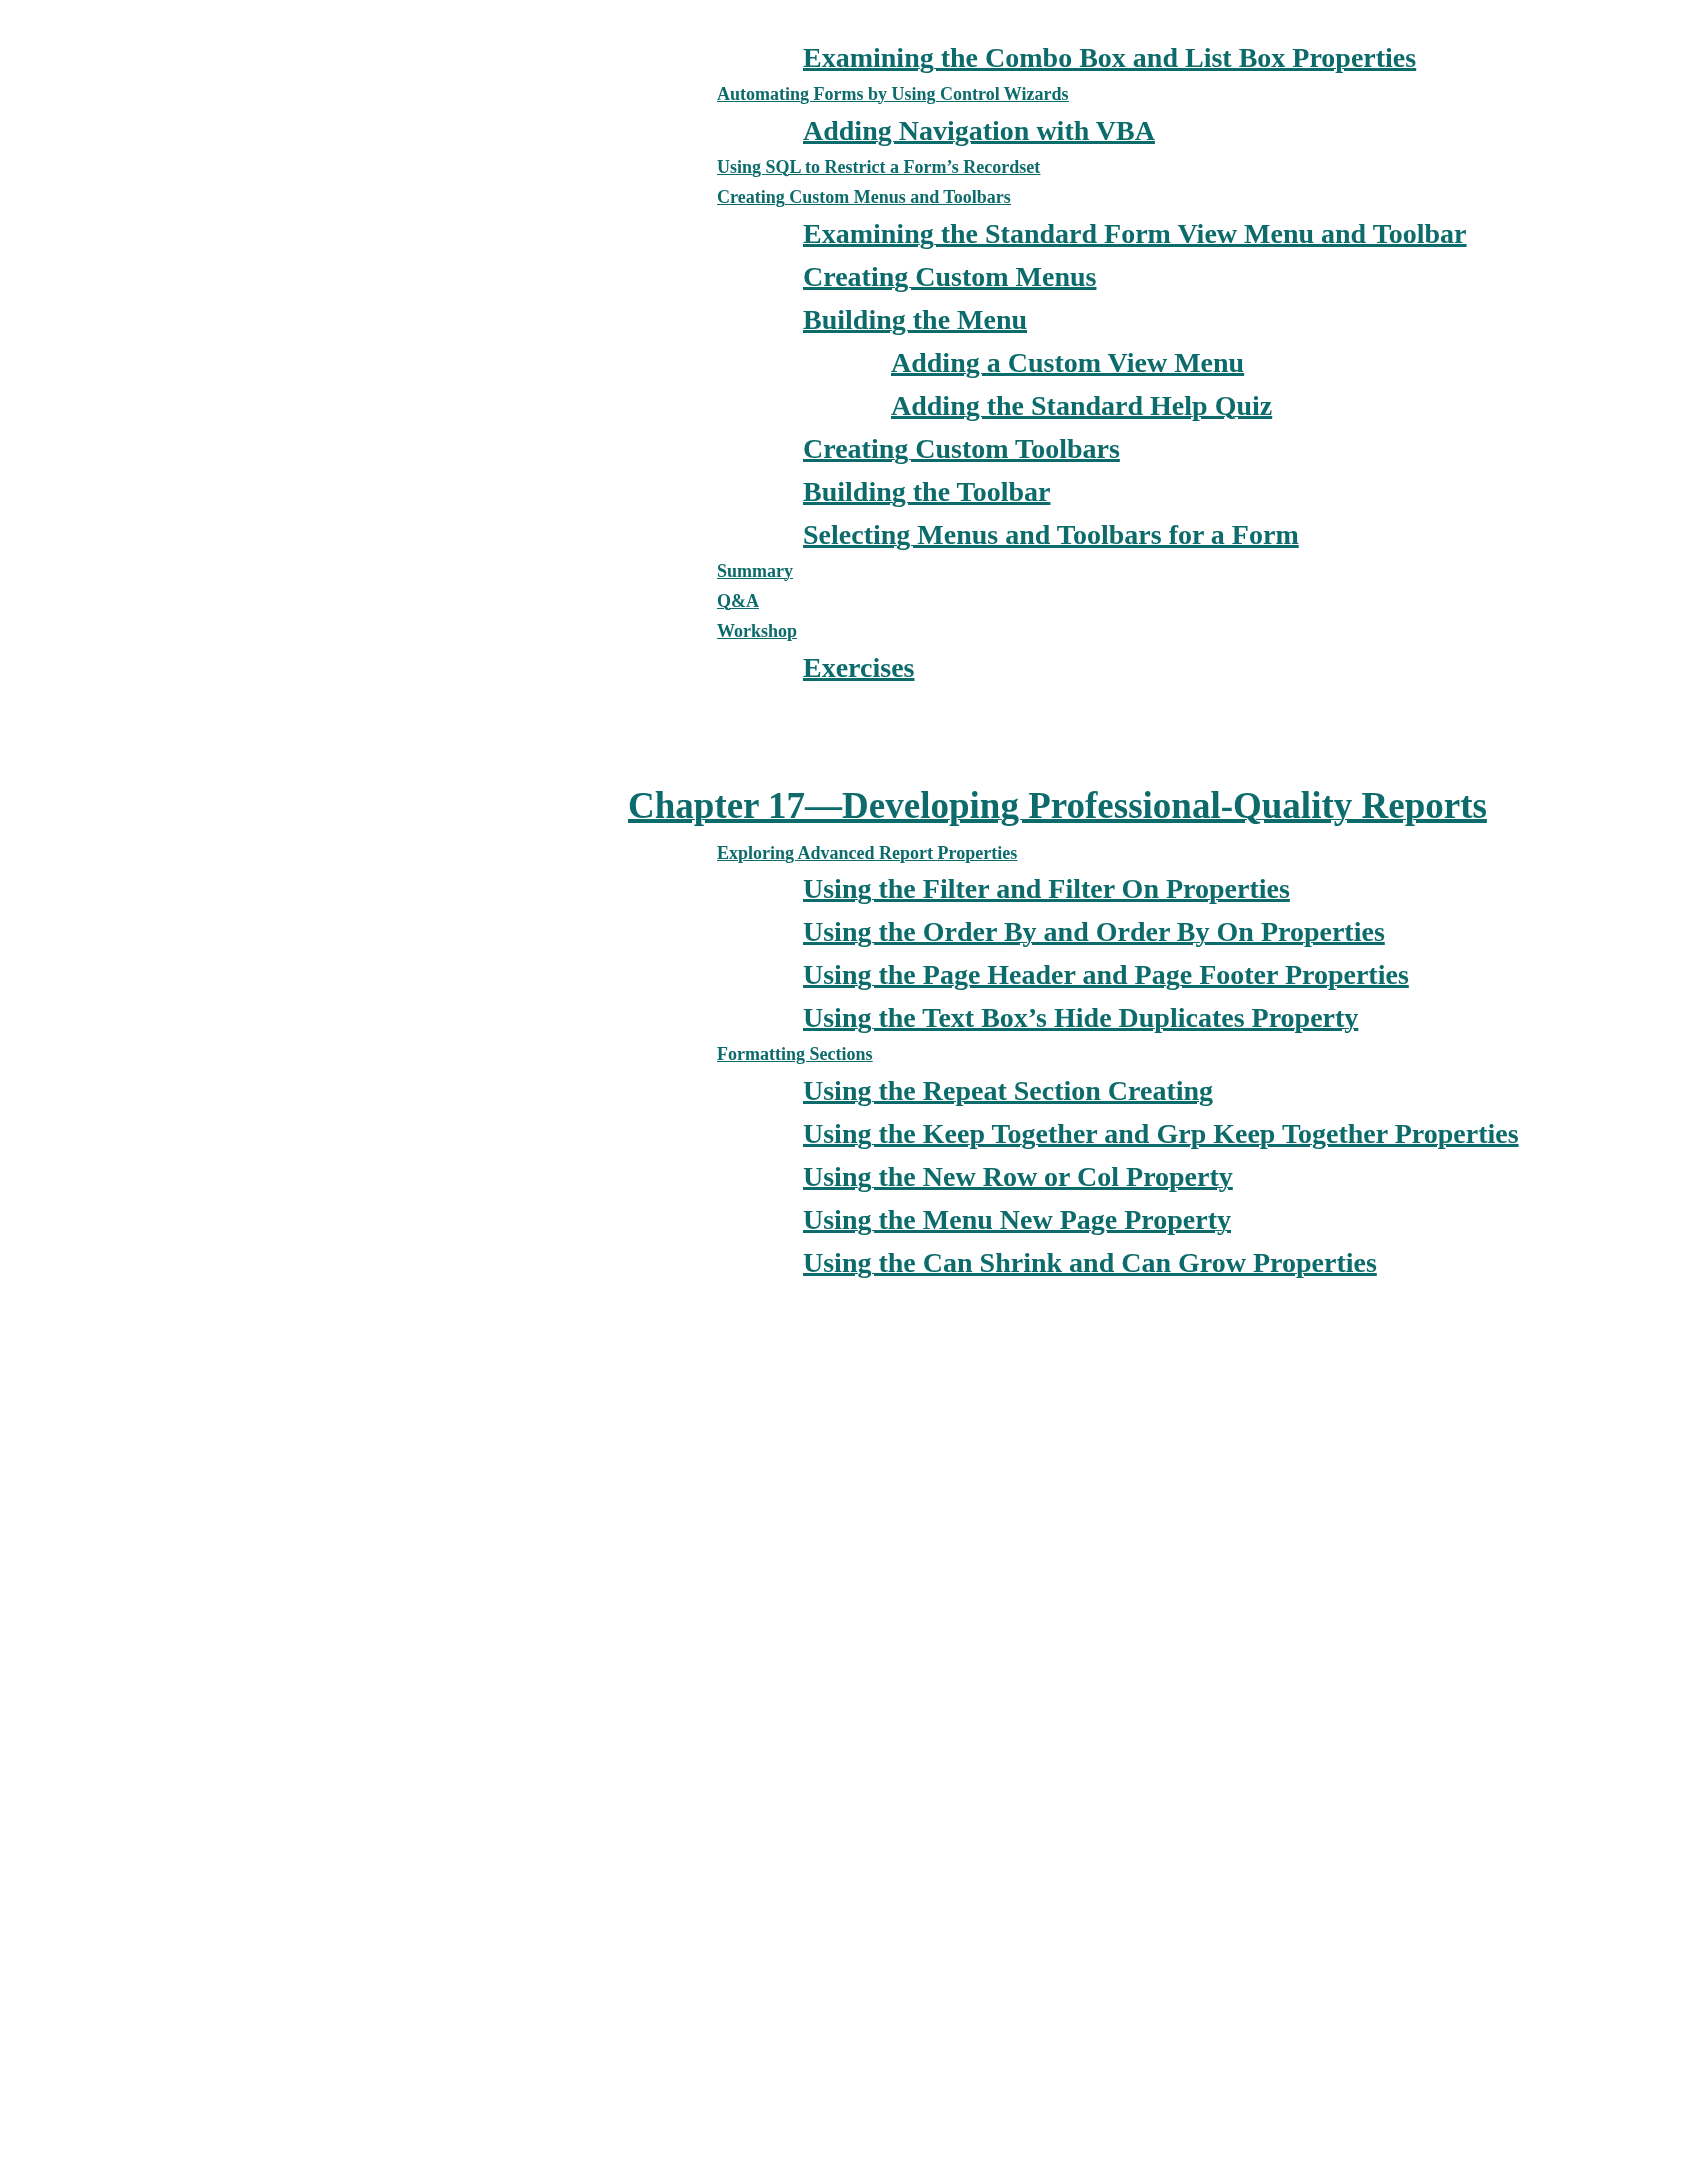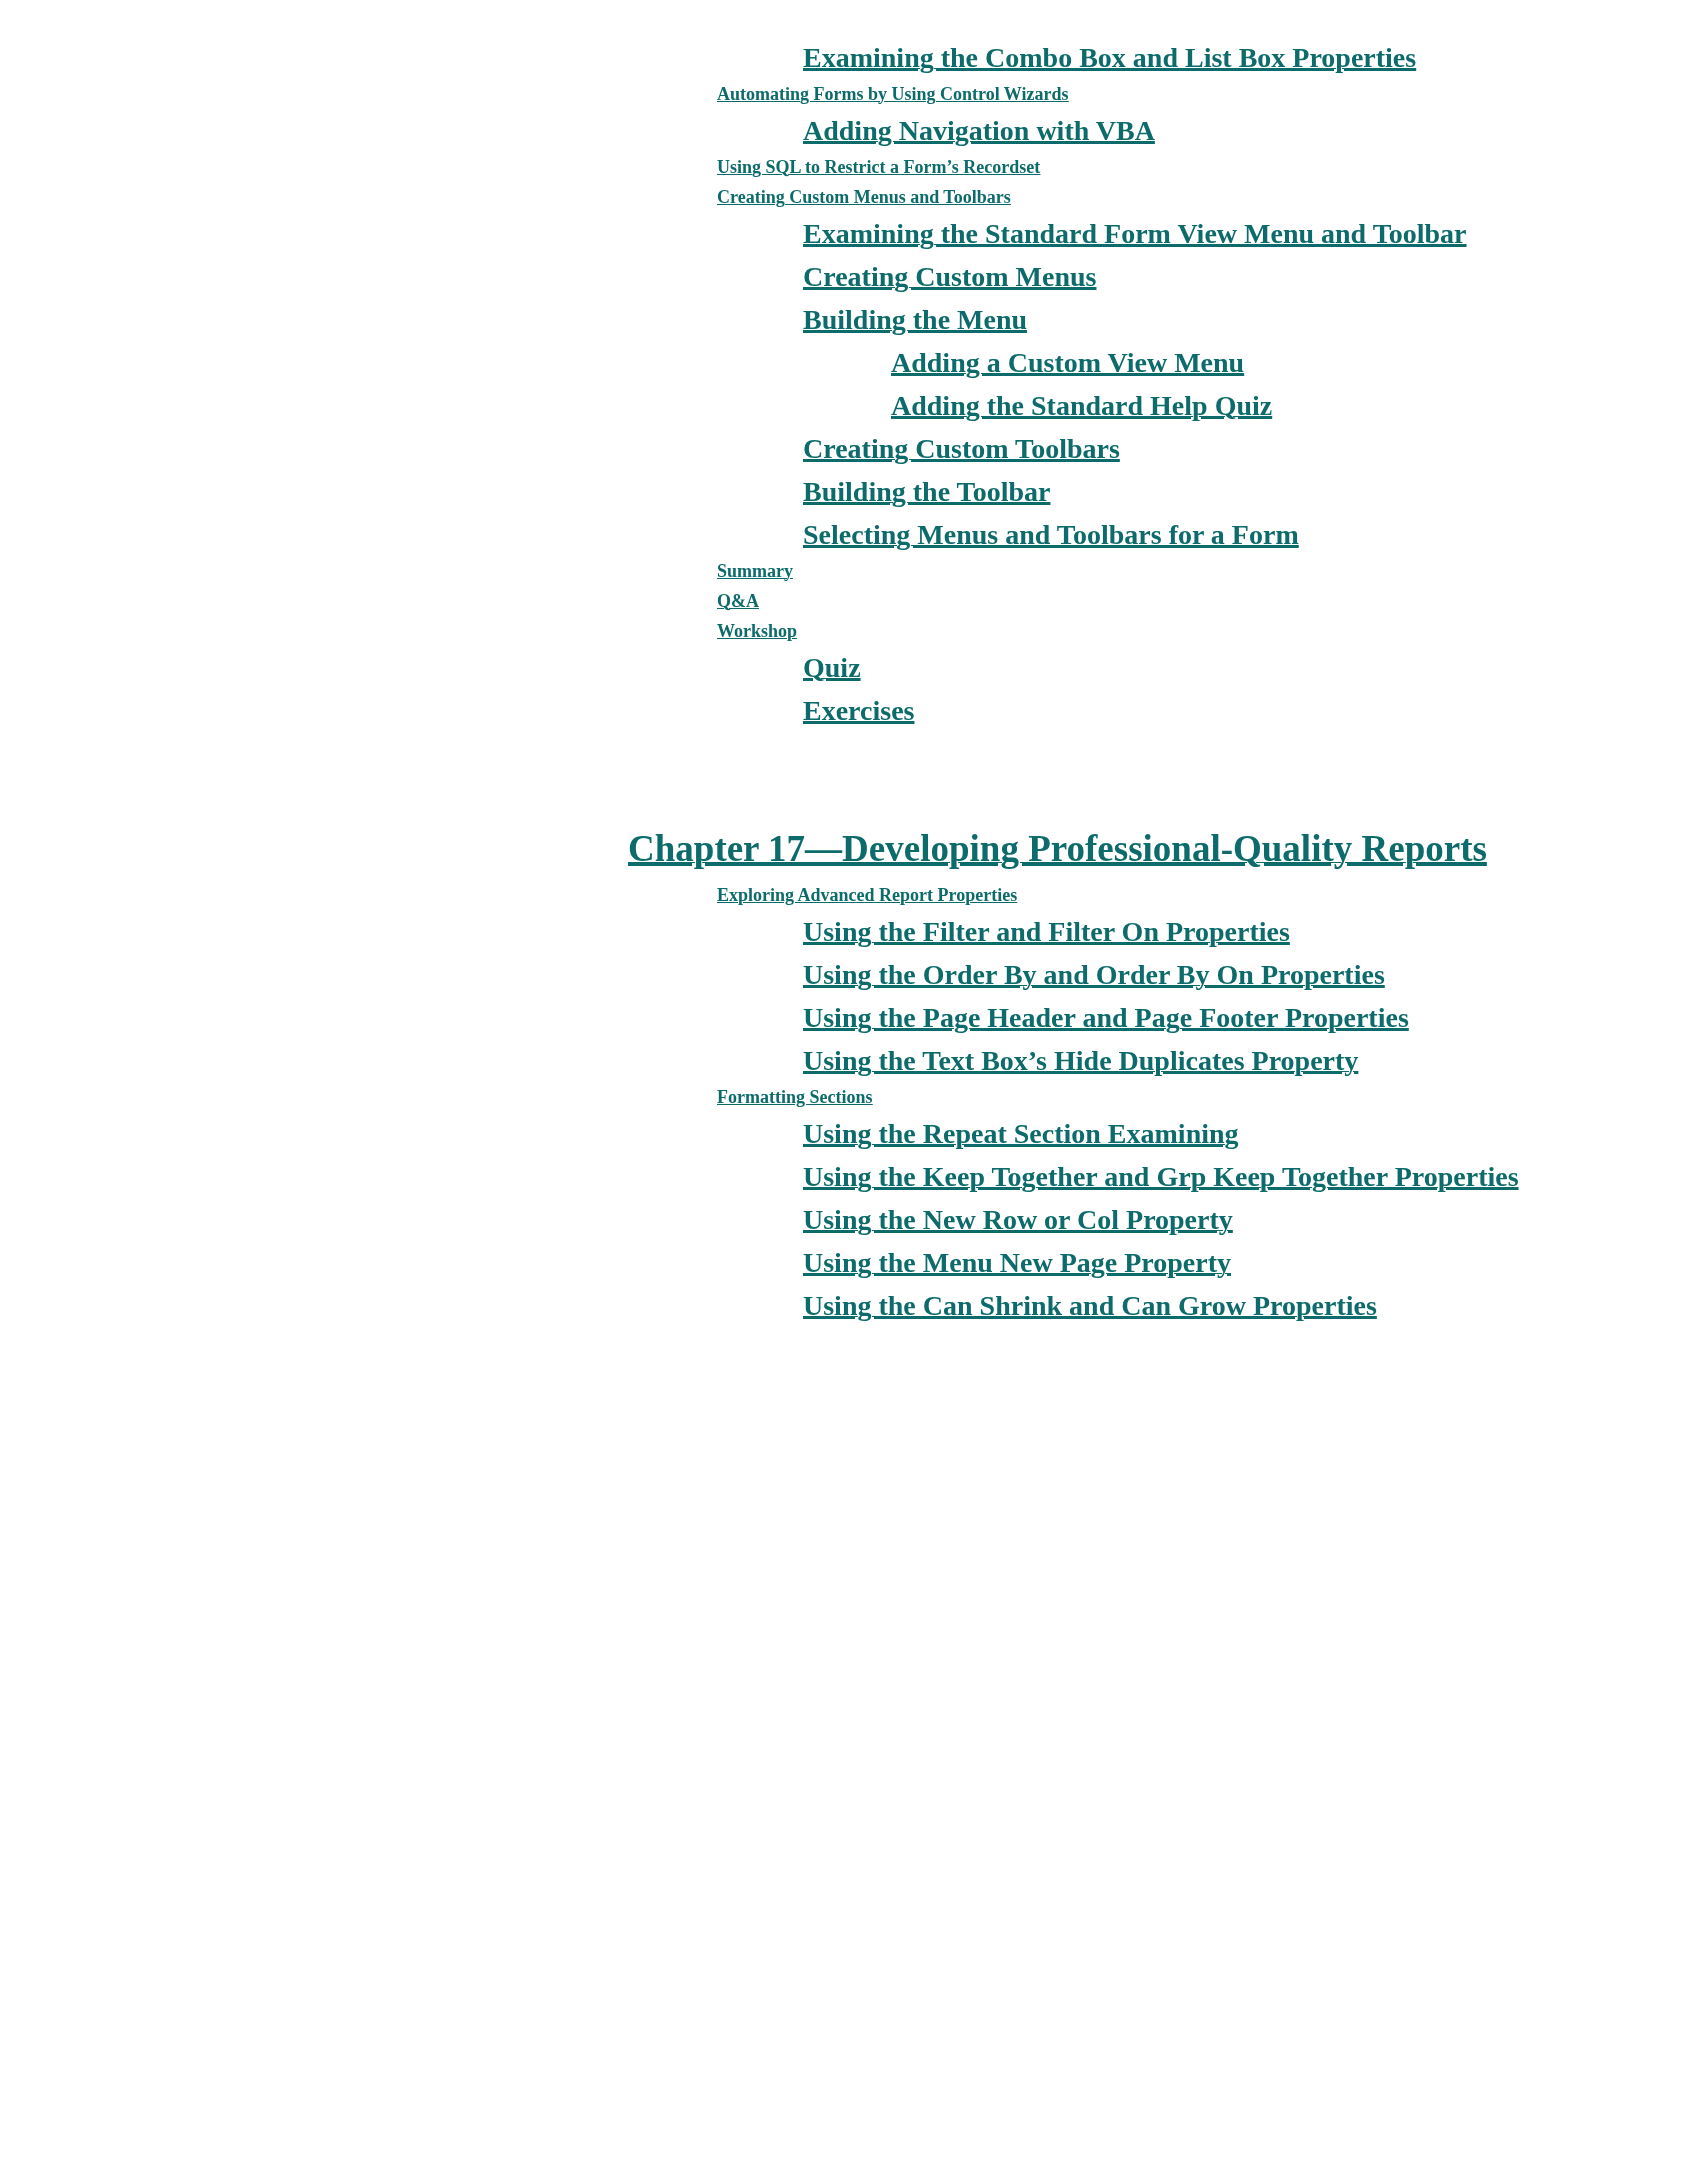--- a/index.html
+++ b/index.html
@@ -89,29 +89,28 @@
       <div class="toc-entry lvl-2"><a class="toc-link" href="#">Creating Custom Menus</a></div>
       <div class="toc-entry lvl-2"><a class="toc-link" href="#">Building the Menu</a></div>
       <div class="toc-entry lvl-3"><a class="toc-link" href="#">Adding a Custom View Menu</a></div>
       <div class="toc-entry lvl-3"><a class="toc-link" href="#">Adding the Standard Help Quiz</a></div>
       <div class="toc-entry lvl-2"><a class="toc-link" href="#">Creating Custom Toolbars</a></div>
       <div class="toc-entry lvl-2"><a class="toc-link" href="#">Building the Toolbar</a></div>
       <div class="toc-entry lvl-2"><a class="toc-link" href="#">Selecting Menus and Toolbars for a Form</a></div>
       <div class="toc-entry lvl-1"><a class="toc-link" href="#">Summary</a></div>
       <div class="toc-entry lvl-1"><a class="toc-link" href="#">Q&amp;A</a></div>
       <div class="toc-entry lvl-1"><a class="toc-link" href="#">Workshop</a></div>
-      <div class="toc-entry lvl-2"><a class="toc-link" href="#">Quiz</a></div>
       <div class="toc-entry lvl-2"><a class="toc-link" href="#">Exercises</a></div>
       <div class="toc-entry lvl-chapter"><a class="toc-link" href="#">Chapter 17—Developing Professional-Quality Reports</a></div>
       <div class="toc-entry lvl-1"><a class="toc-link" href="#">Exploring Advanced Report Properties</a></div>
       <div class="toc-entry lvl-2"><a class="toc-link" href="#">Using the Filter and Filter On Properties</a></div>
       <div class="toc-entry lvl-2"><a class="toc-link" href="#">Using the Order By and Order By On Properties</a></div>
       <div class="toc-entry lvl-2"><a class="toc-link" href="#">Using the Page Header and Page Footer Properties</a></div>
       <div class="toc-entry lvl-2"><a class="toc-link" href="#">Using the Text Box’s Hide Duplicates Property</a></div>
       <div class="toc-entry lvl-1"><a class="toc-link" href="#">Formatting Sections</a></div>
-      <div class="toc-entry lvl-2"><a class="toc-link" href="#">Using the Repeat Section Examining</a></div>
+      <div class="toc-entry lvl-2"><a class="toc-link" href="#">Using the Repeat Section Creating</a></div>
       <div class="toc-entry lvl-2"><a class="toc-link" href="#">Using the Keep Together and Grp Keep Together Properties</a></div>
       <div class="toc-entry lvl-2"><a class="toc-link" href="#">Using the New Row or Col Property</a></div>
       <div class="toc-entry lvl-2"><a class="toc-link" href="#">Using the Menu New Page Property</a></div>
       <div class="toc-entry lvl-2"><a class="toc-link" href="#">Using the Can Shrink and Can Grow Properties</a></div>
     </div>
 </div>
 
 
 </body></html>

